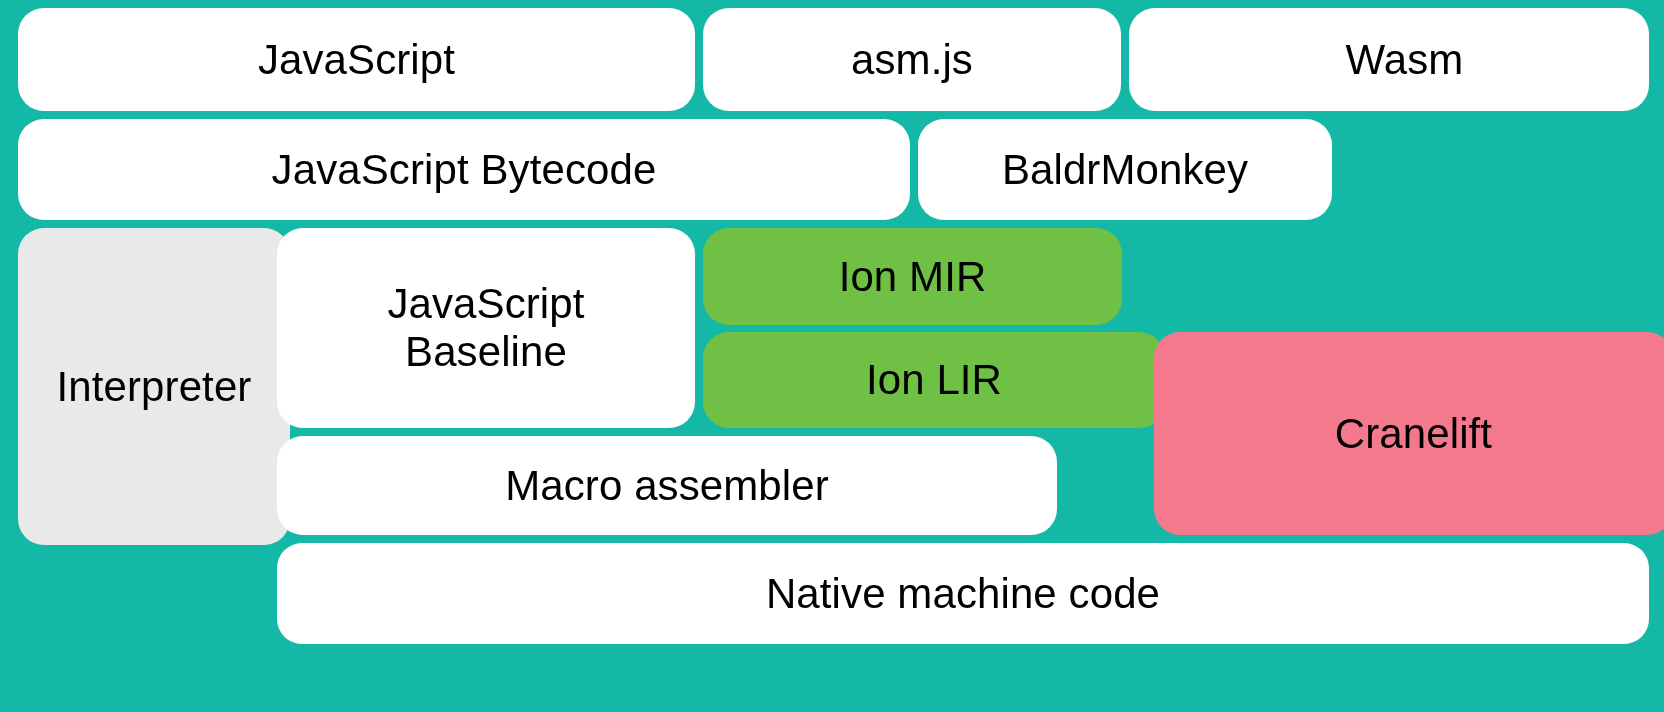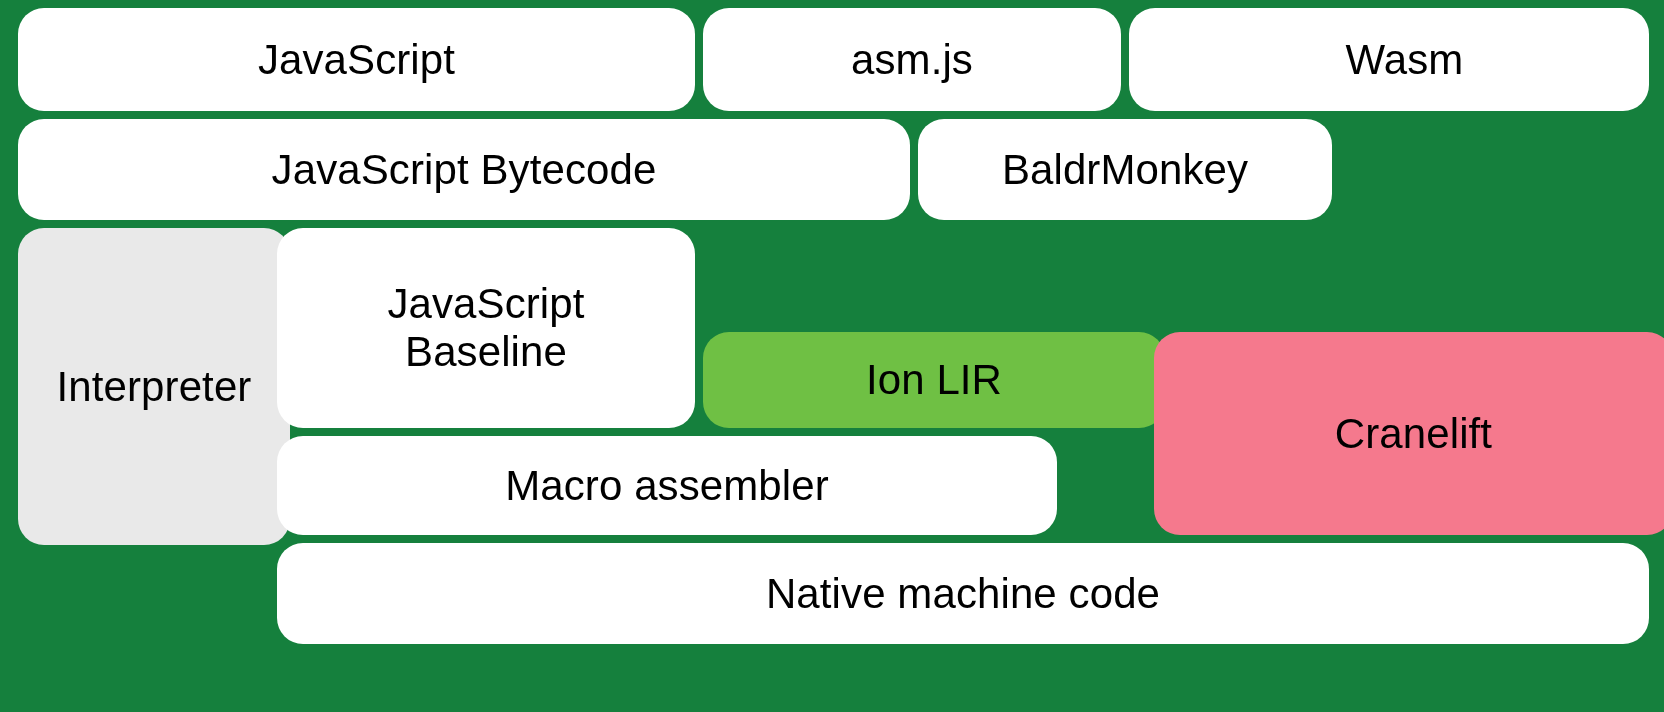--- a/index.html
+++ b/index.html
@@ -8,21 +8,21 @@
     padding: 0;
     background: #000000;
   }
   body {
     font-family: "Liberation Sans", sans-serif;
   }
   #stage {
     position: relative;
     width: 1664px;
     height: 712px;
-    background: #15803d;
+    background: #14b8a6;
     overflow: hidden;
   }
   .box {
     position: absolute;
     box-sizing: border-box;
     display: flex;
     align-items: center;
     justify-content: center;
     text-align: center;
     border-radius: 26px;
@@ -48,21 +48,21 @@
   #b-js-bytecode     { left: 18px;   top: 119px; width: 892px; height: 101px; }
   #b-baldrmonkey     { left: 918px;  top: 119px; width: 414px; height: 101px; }
   
   #b-interpreter     { left: 18px;   top: 228px; width: 272px; height: 317px; }
   #b-js-baseline     { left: 277px;  top: 228px; width: 418px; height: 200px; }
   #b-ion-mir         { left: 703px;  top: 228px; width: 419px; height: 97px;  }
   #b-ion-lir         { left: 703px;  top: 332px; width: 462px; height: 96px;  }
   #b-cranelift       { left: 1130px; top: 332px; width: 519px; height: 203px; margin-left: 24px; }
   #b-macro-assembler { left: 277px;  top: 436px; width: 780px; height: 99px;  }
   
-  #b-native-code     { left: 277px;  top: 543px; width: 1372px; height: 101px; }
+  #b-native-code     { left: 277px;  top: 543px; width: 1372px; height: 101px; border-radius: 25px; }
 </style>
 </head>
 <body>
 
 <div id="stage">
 
   <div class="box white" id="b-javascript">JavaScript</div>
 
   <div class="box white" id="b-asmjs">asm.js</div>
 
@@ -70,20 +70,21 @@
 
   <div class="box white" id="b-baldrmonkey">BaldrMonkey</div>
 
   <div class="box white" id="b-js-bytecode">JavaScript Bytecode</div>
 
   <div class="box gray" id="b-interpreter">Interpreter</div>
 
   <div class="box white" id="b-js-baseline">JavaScript
 Baseline</div>
 
+  <div class="box green" id="b-ion-mir">Ion MIR</div>
 
   <div class="box green" id="b-ion-lir">Ion LIR</div>
 
   <div class="box pink" id="b-cranelift">Cranelift</div>
 
   <div class="box white" id="b-macro-assembler">Macro assembler</div>
 
   <div class="box white" id="b-native-code">Native machine code</div>
 
 </div>

